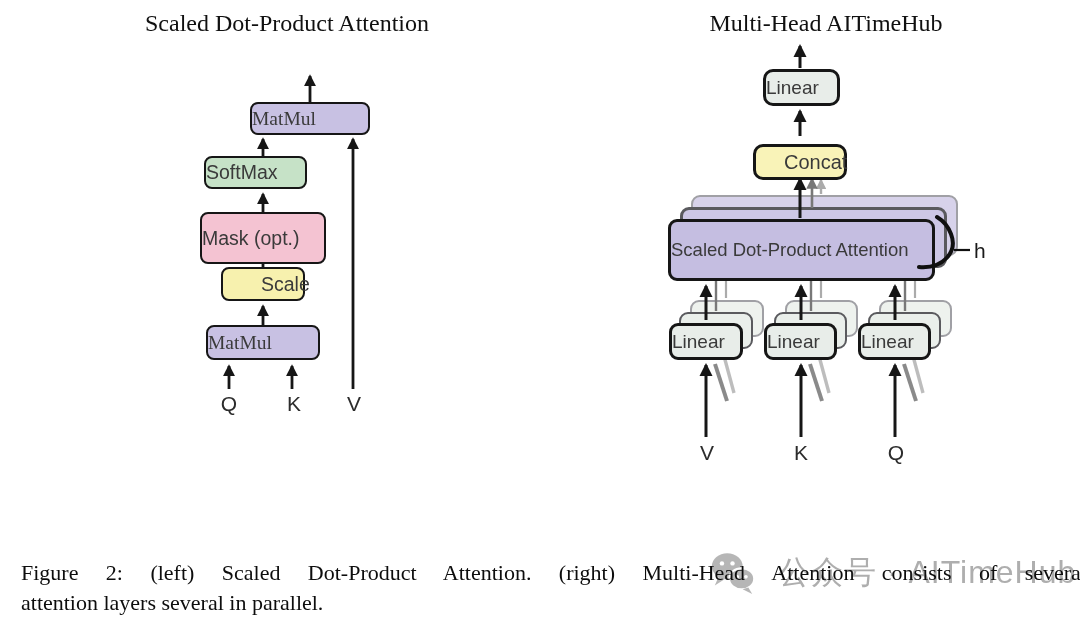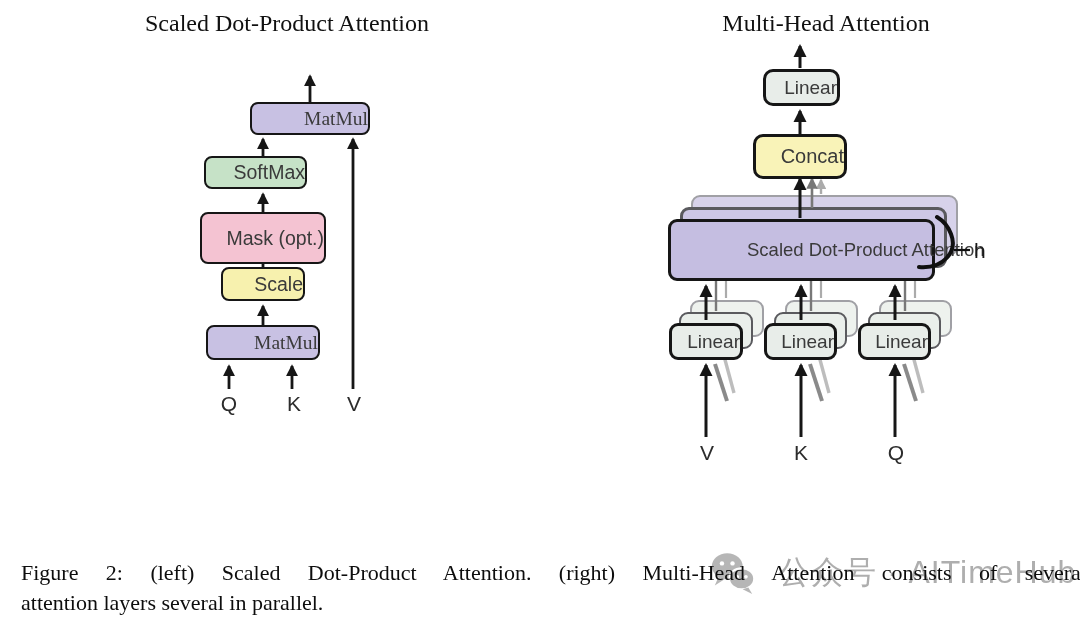--- a/index.html
+++ b/index.html
@@ -1,21 +1,21 @@
 <!DOCTYPE html>
 <html style="--c-box_purple: #c8c1e3; --c-box_green: #c6e2c7; --c-box_pink: #f4c3d2; --c-box_yellow: #f7f1ae; --c-concat_yellow: #f9f3b8; --c-linear_gray: #e8ede9; --c-attention_purple: #c5bee1; --c-border_black: #161616; --c-shadow_dark: #5a5a5e; --c-shadow_light: #a0a0a5; --c-watermark_gray: #9b9b9b;"><head>
 <meta charset="utf-8">
 <style>
   html,body{margin:0;padding:0;background:#fff;}
   .canvas{position:relative;width:1080px;height:621px;background:#ffffff;overflow:hidden;
           font-family:"Liberation Sans",sans-serif;margin-left:13px;}
   .title{position:absolute;transform:translateX(-50%);font-family:"Liberation Serif",serif;
          font-size:24px;color:#101010;white-space:nowrap;z-index:3;}
   .box{position:absolute;box-sizing:border-box;border:2.6px solid #161616;border-radius:8px;
-       display:flex;align-items:center;justify-content:flex-end;
+       display:flex;align-items:center;justify-content:flex-start;
        font-size:19.5px;color:#3a3a3a;z-index:3;white-space:nowrap;}
   .box.rd{border-width:3px;border-radius:10px;}
   .shadow-box{position:absolute;box-sizing:border-box;border-radius:9px;z-index:1;}
   .attn-main{font-size:18.5px;line-height:1.25;text-align:center;}
   .attn-main .wrap{display:inline-block;width:185px;text-align:center;}
   .io-label{position:absolute;transform:translateX(-50%);font-size:21px;color:#2c2c2c;z-index:3;}
   .h-label{position:absolute;font-size:21px;color:#1a1a1a;z-index:5;}
   svg.layer{position:absolute;left:0;top:0;z-index:2;pointer-events:none;}
   svg.layer.over{z-index:4;}
   .caption{position:absolute;left:8px;top:558px;width:1066px;z-index:6;
@@ -93,37 +93,37 @@
 
   <div class="box fill-purple" style="left:237px;top:102px;width:120px;height:33px;">
     <span>MatMul</span>
   </div>
   <div class="box fill-green" style="left:191px;top:156px;width:103px;height:33px;">
     <span>SoftMax</span>
   </div>
   <div class="box fill-pink" style="left:187px;top:212px;width:126px;height:52px;">
     <span>Mask (opt.)</span>
   </div>
-  <div class="box fill-yellow" style="left:208px;top:267px;width:84px;height:34px;">
+  <div class="box fill-yellow" style="left:208px;top:267px;width:84px;height:34px;padding-left:38px;">
     <span>Scale</span>
   </div>
   <div class="box fill-purple" style="left:193px;top:325px;width:114px;height:35px;">
     <span>MatMul</span>
   </div>
 
   <div class="io-label" style="left:216px;top:392px;">Q</div>
   <div class="io-label" style="left:281px;top:392px;">K</div>
   <div class="io-label" style="left:341px;top:392px;">V</div>
 
-  <div class="title" style="left:813px;top:10px;">Multi-Head Attention</div>
+  <div class="title" style="left:813px;top:10px;">Multi-Head AITimeHub</div>
 
   <div class="box rd fill-linear" style="left:750px;top:69px;width:77px;height:37px;font-size:19px;">
     <span>Linear</span>
   </div>
-  <div class="box rd fill-concat" style="left:740px;top:134px;width:94px;height:45px;font-size:20px;">
+  <div class="box rd fill-concat" style="left:740px;top:144px;width:94px;height:36px;font-size:20px;padding-left:28px;">
     <span>Concat</span>
   </div>
 
   <div class="shadow-box" style="left:678px;top:195px;width:267px;height:61px;border:2.6px solid #a0a0a5;background:#d7d2ea;"></div>
   <div class="shadow-box" style="left:667px;top:207px;width:267px;height:61px;border:3px solid #5a5a5e;background:#cdc7e5;"></div>
   <div class="box attn-main fill-attn" style="left:655px;top:219px;width:267px;height:62px;border-width:3.2px;border-radius:9px;">
     <span class="wrap">Scaled Dot-Product Attention</span>
   </div>
 
   <div class="shadow-box" style="left:677px;top:300px;width:74px;height:37px;border:2.4px solid #a0a0a5;background:#eef2ee;"></div>

